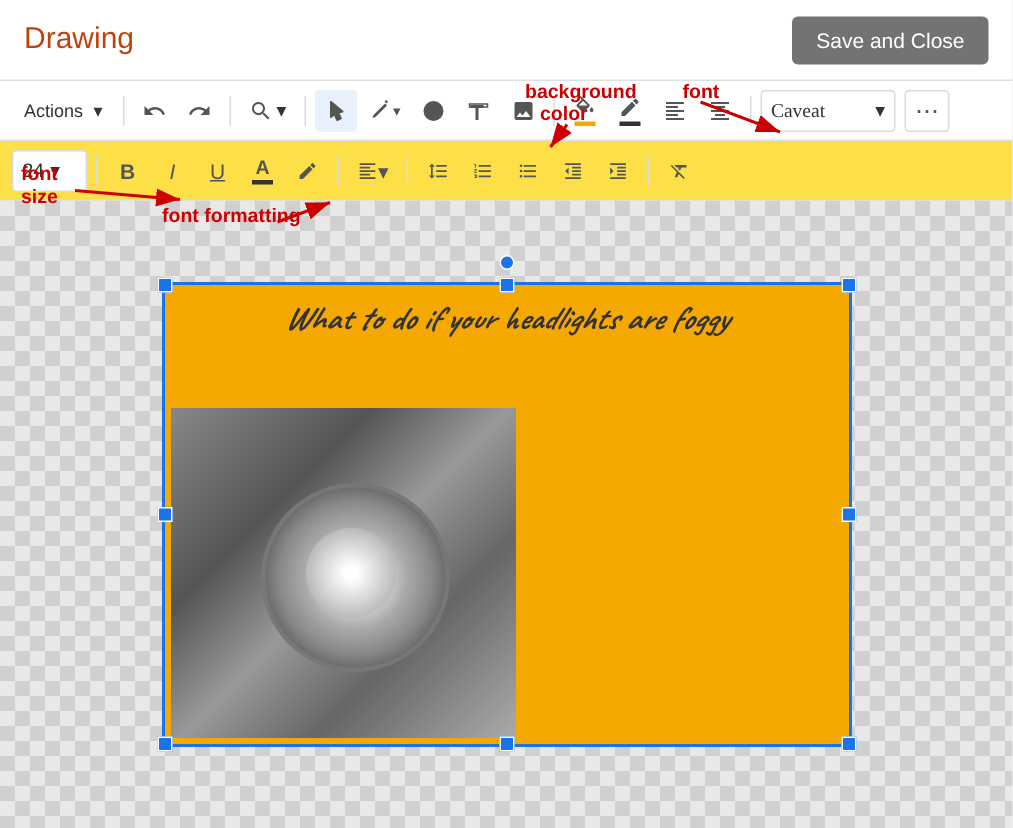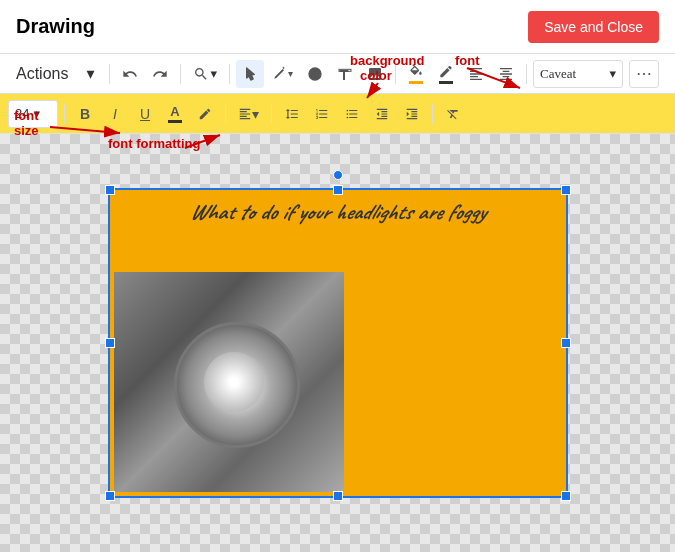--- a/index.html
+++ b/index.html
@@ -17,29 +17,29 @@
       display: flex;
       align-items: center;
       justify-content: space-between;
       background: #fff;
       padding: 8px 16px;
       height: 54px;
       border-bottom: 1px solid #e0e0e0;
     }
     .header-title {
       font-size: 20px;
-      color: #000000;
-      font-weight: 700;
+      color: #c2410c;
+      font-weight: 400;
     }
     .header-center {
       font-size: 12px;
       color: #777;
     }
     .save-close-btn {
-      background: #ef4444;
+      background: #737373;
       color: #fff;
       border: none;
       border-radius: 4px;
       padding: 8px 16px;
       font-size: 14px;
       font-weight: 500;
       cursor: pointer;
       white-space: nowrap;
     }
 
@@ -73,25 +73,25 @@
       height: 20px;
       background: #dadce0;
       margin: 0 4px;
     }
     .actions-btn {
       background: none;
       border: none;
       cursor: pointer;
       padding: 4px 8px;
       border-radius: 3px;
-      font-size: 16px;
+      font-size: 12px;
       color: #333;
       display: flex;
       align-items: center;
-      gap: 18px;
+      gap: 7px;
     }
 
     .zoom-btn {
       display: flex;
       align-items: center;
       gap: 2px;
       background: none;
       border: none;
       cursor: pointer;
       padding: 4px 6px;

